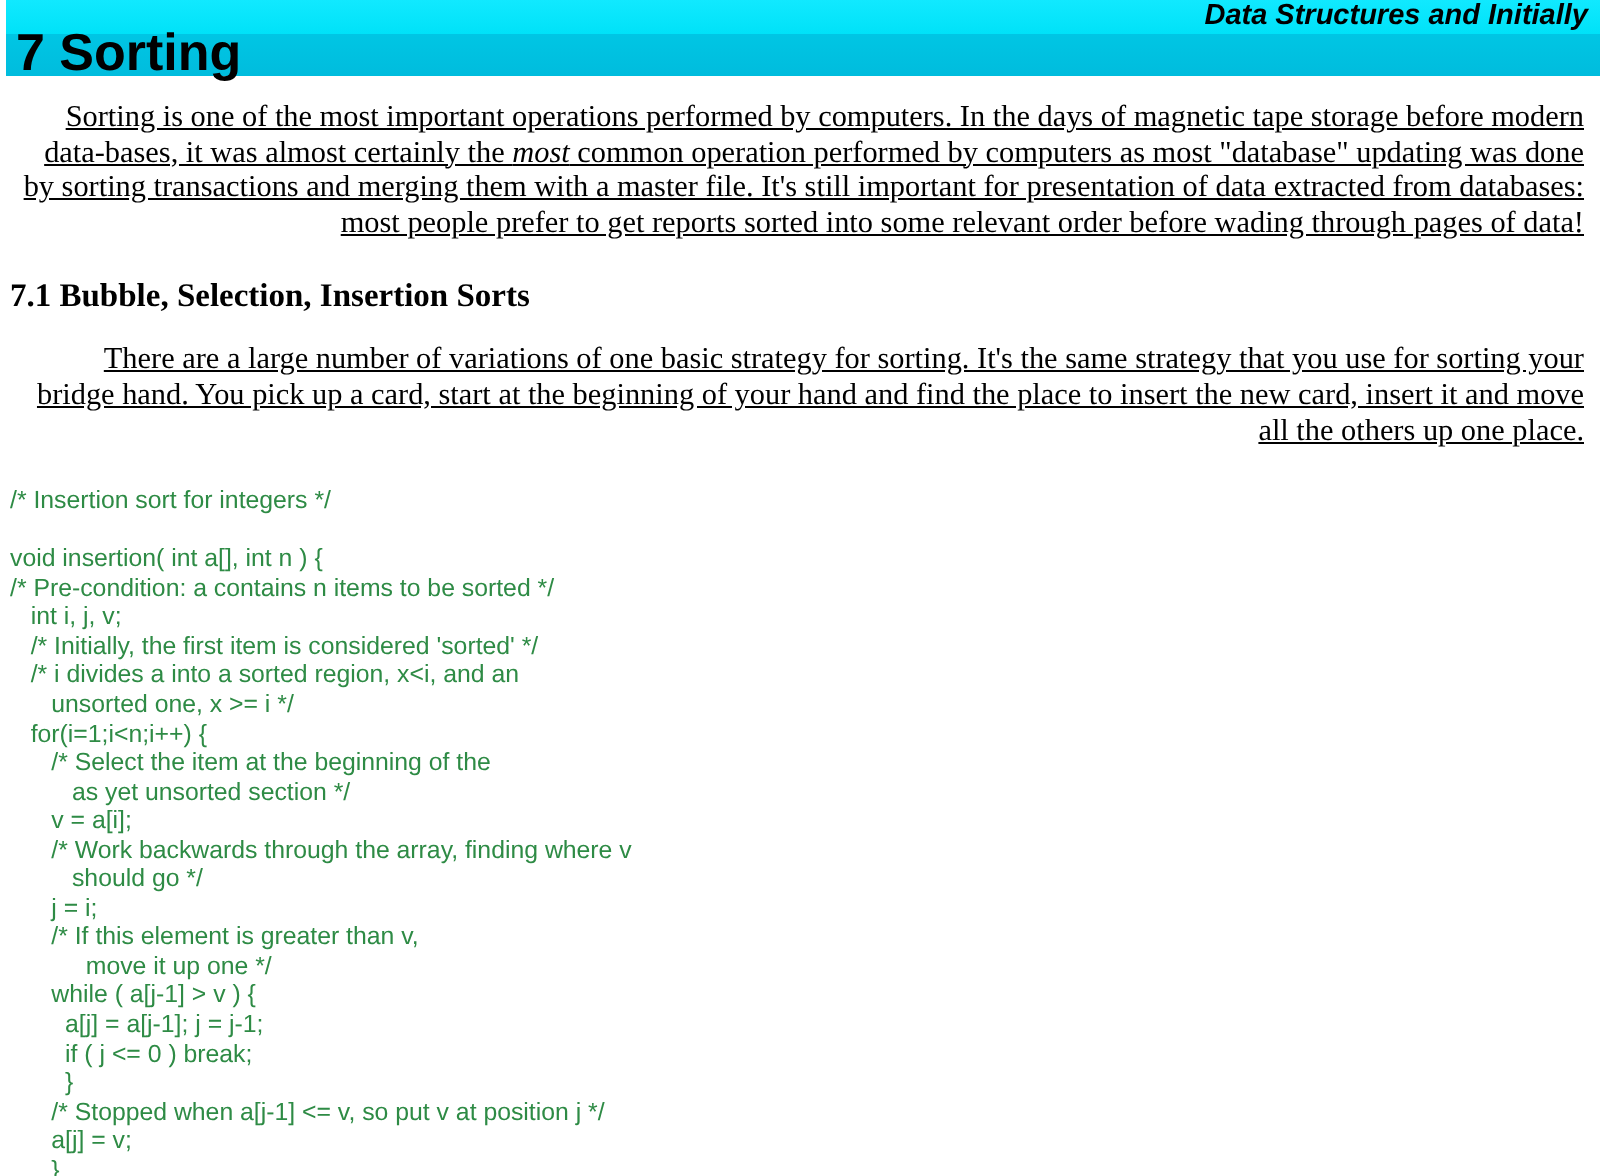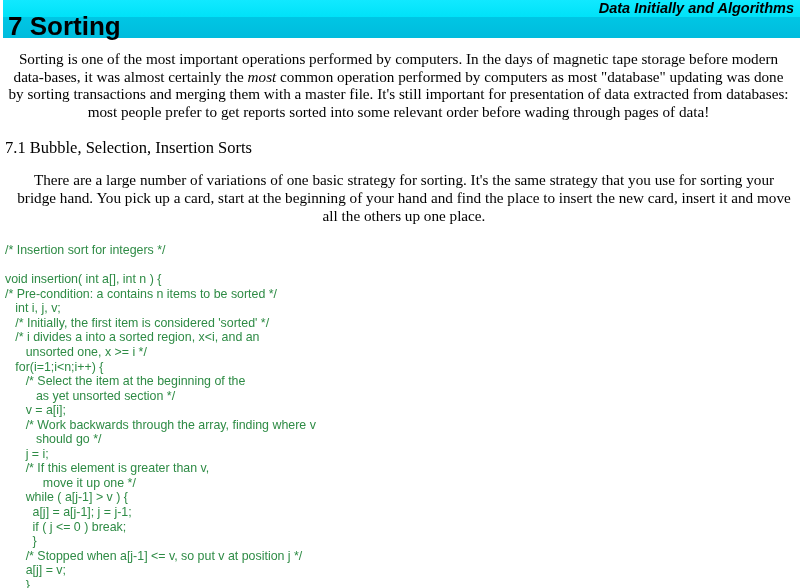--- a/index.html
+++ b/index.html
@@ -57,29 +57,30 @@
   }
 
   
   .content {
     padding: 0 8px 0 5px;
   }
   p.body-text {
     margin: 12px 0 0 0;
     font-size: 15.2px;
     line-height: 17.6px;
-    text-align: center;
+    text-align: right;
+    text-decoration: underline;
   }
   p.body-text.second {
     margin-top: 14px;
     margin-left: 11px;
   }
   h2.subsection {
     font-family: "Liberation Serif", "DejaVu Serif", serif;
-    font-weight: normal;
+    font-weight: bold;
     font-size: 16.5px;
     line-height: 19px;
     margin: 18px 0 0 0;
   }
   em.ital { font-style: italic; }
 
   
   pre.code {
     margin: 19px 0 0 0;
     font-family: "Liberation Sans", "DejaVu Sans", sans-serif;
@@ -88,21 +89,21 @@
     color: #2e8b45;
     white-space: pre;
     background: transparent;
   }
 </style>
 </head>
 <body>
 
 <div class="banner">
   <div class="banner-topstrip"></div>
-  <div class="banner-sitename">Data Initially and Algorithms</div>
+  <div class="banner-sitename">Data Structures and Initially</div>
   <div class="banner-title">7 Sorting</div>
 </div>
 
 <div class="content">
 
   <p class="body-text"><span>Sorting is one of the most important operations performed by computers. In the days of magnetic tape storage before modern data-bases, it was almost certainly the </span><em class="ital">most</em><span> common operation performed by computers as most "database" updating was done by sorting transactions and merging them with a master file. It's still important for presentation of data extracted from databases: most people prefer to get reports sorted into some relevant order before wading through pages of data!</span></p>
 
   <h2 class="subsection">7.1 Bubble, Selection, Insertion Sorts</h2>
 
   <p class="body-text second">There are a large number of variations of one basic strategy for sorting. It's the same strategy that you use for sorting your bridge hand. You pick up a card, start at the beginning of your hand and find the place to insert the new card, insert it and move all the others up one place.</p>

